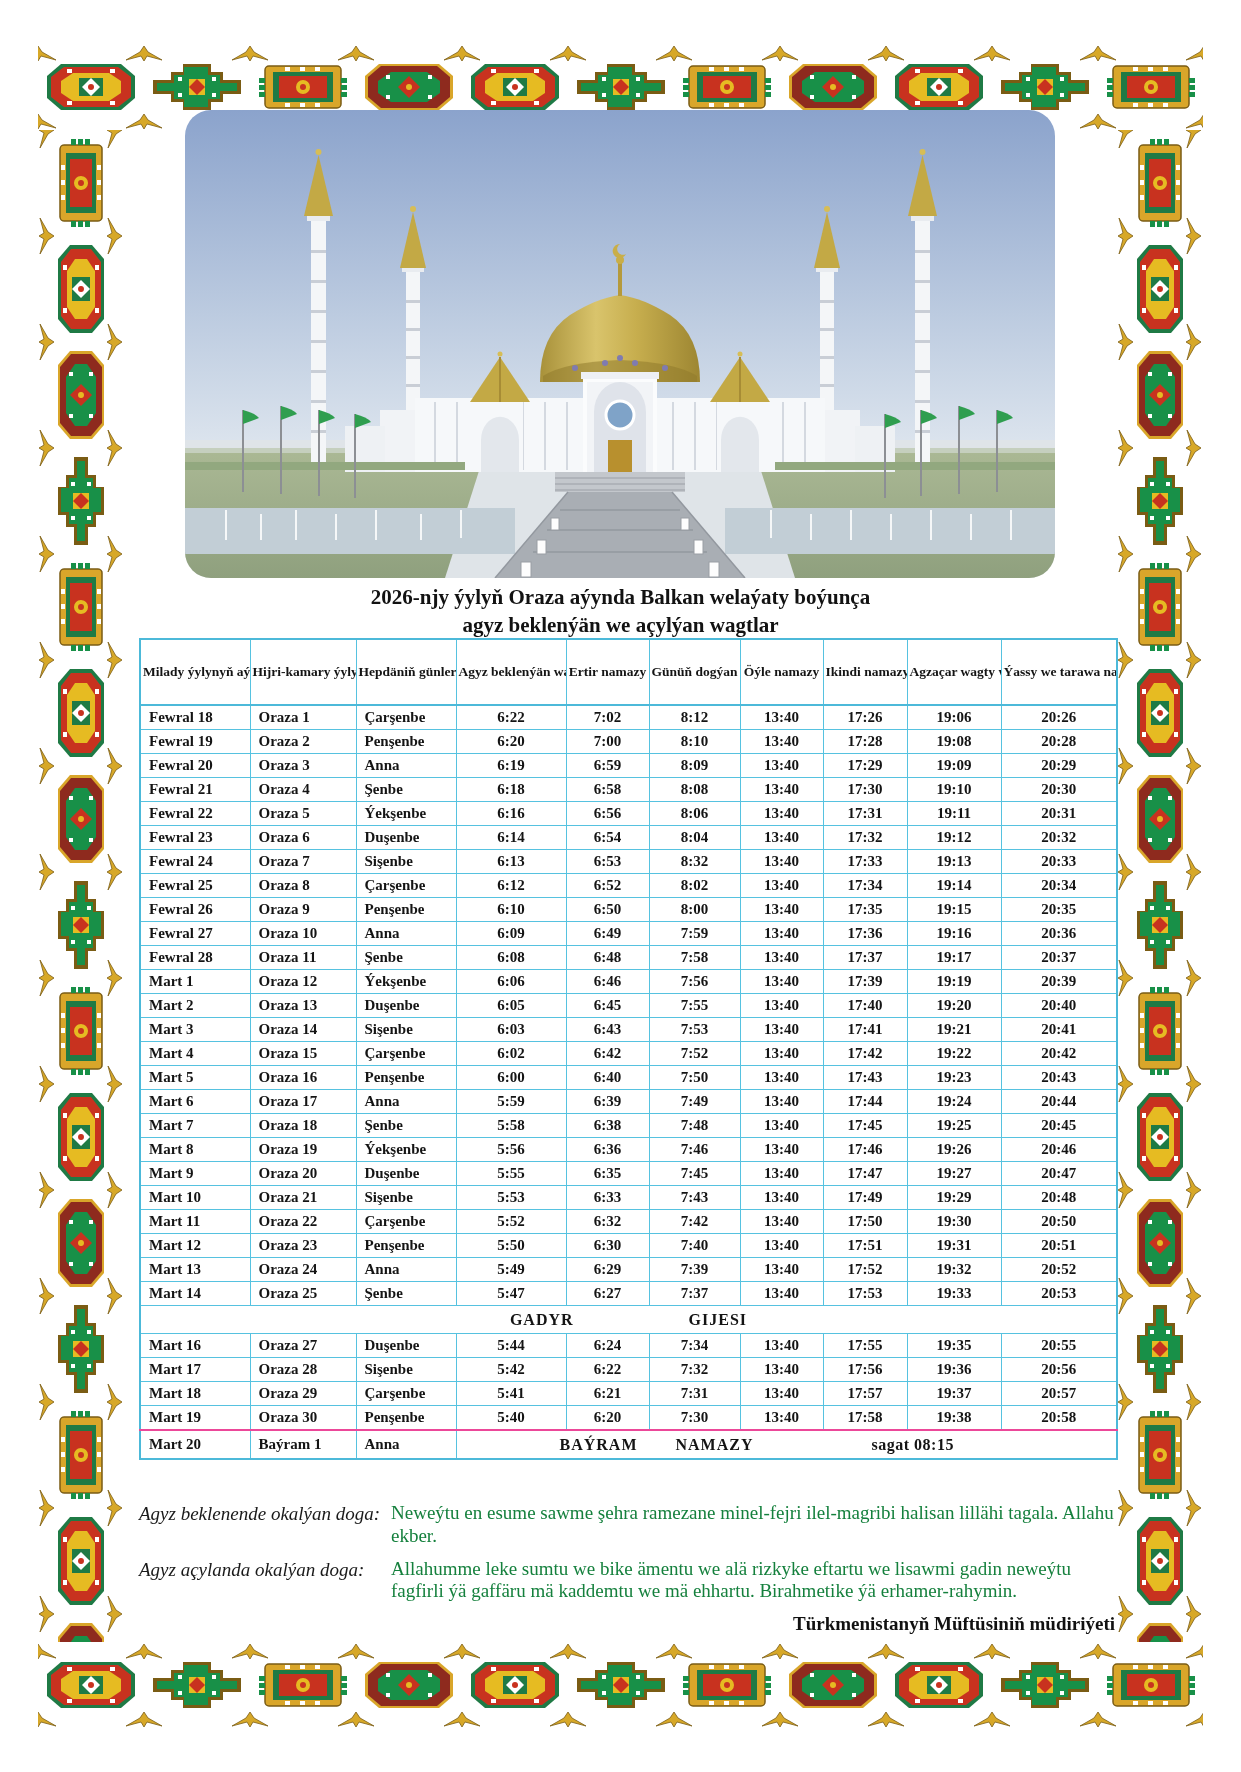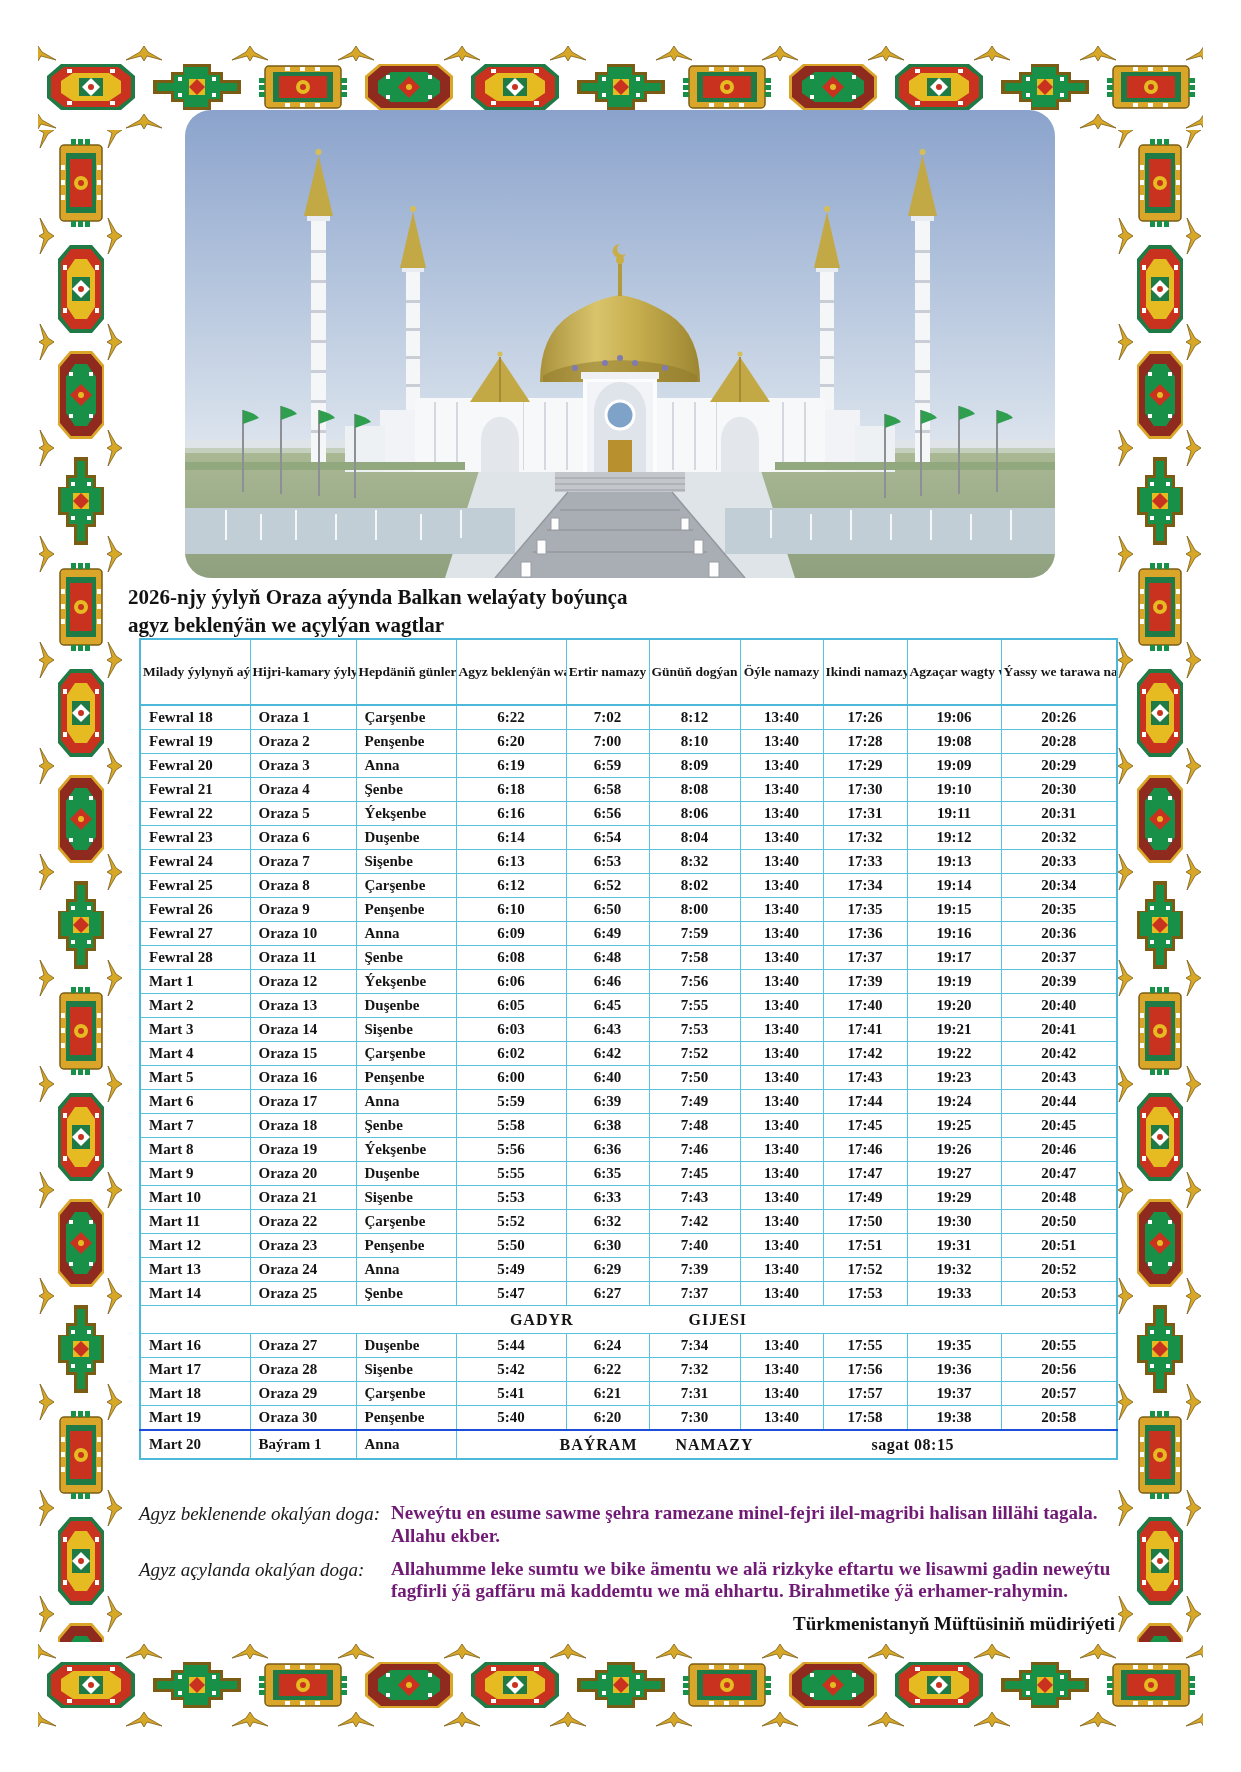--- a/index.html
+++ b/index.html
@@ -9,42 +9,42 @@
   .strip{position:absolute;}
   .b-top{left:38px;top:44px;width:1165px;height:86px;}
   .b-bottom{left:38px;top:1642px;width:1165px;height:86px;}
   .b-left{left:38px;top:130px;width:86px;height:1512px;}
   .b-right{left:1117px;top:130px;width:86px;height:1512px;}
   .strip svg{display:block;width:100%;height:100%;}
   
   .mosque{position:absolute;left:185px;top:110px;width:870px;height:468px;border-radius:26px;overflow:hidden;}
   .mosque svg{display:block;width:100%;height:100%;}
   
-  .title{position:absolute;left:128px;top:584px;width:985px;
+  .title{position:absolute;left:128px;top:584px;width:985px;text-align:center;
          font-weight:bold;font-size:21px;line-height:1.33;color:#121212;}
   
   table.pt{position:absolute;left:139px;top:638px;width:977px;border-collapse:collapse;
            table-layout:fixed;font-weight:bold;color:#141414;
            border:2px solid #4cb9d9;}
   table.pt th,table.pt td{border:1px solid #56c2e0;overflow:hidden;white-space:nowrap;}
   table.pt th{font-size:13.5px;line-height:1.18;text-align:center;vertical-align:middle;
               height:62px;padding:1px 2px;font-weight:bold;border-bottom:2px solid #4cb9d9;}
   table.pt td{height:23px;font-size:15px;text-align:center;padding:0 3px;}
   table.pt td.c0,table.pt td.c1,table.pt td.c2{text-align:left;padding-left:8px;}
   tr.gadyr td{height:27px;border-left:2px solid #4cb9d9;border-right:2px solid #4cb9d9;}
   .gadyr-cell{display:flex;justify-content:center;gap:115px;font-size:16px;letter-spacing:1px;}
-  tr.bayram td{height:27px;border-top:2px solid #1d4ed8;border-bottom:2px solid #4cb9d9;}
+  tr.bayram td{height:27px;border-top:2px solid #ec4899;border-bottom:2px solid #4cb9d9;}
   .bayram-cell{display:flex;align-items:flex-start;font-size:16px;letter-spacing:1px;padding-left:100px;}
   .bayram-cell .nm{margin-left:38px;}
   .bayram-cell .sagat{margin-left:118px;letter-spacing:0.5px;}
   
   .footer{position:absolute;left:139px;top:1502px;width:980px;}
   .doga-row{display:flex;margin-bottom:10px;}
   .doga-label{flex:0 0 252px;font-style:italic;font-size:19px;padding-top:1px;color:#1a1a1a;}
-  .doga-text{flex:1;font-weight:bold;font-size:19px;line-height:1.2;color:#701a75;}
+  .doga-text{flex:1;font-weight:normal;font-size:19px;line-height:1.2;color:#15803d;}
   .signature{text-align:right;font-weight:bold;font-size:19px;padding-right:4px;}
 </style>
 </head>
 <body>
 
 <div class="page">
 
   <svg width="0" height="0" style="position:absolute" aria-hidden="true">
     <defs>
       <g id="bird">

